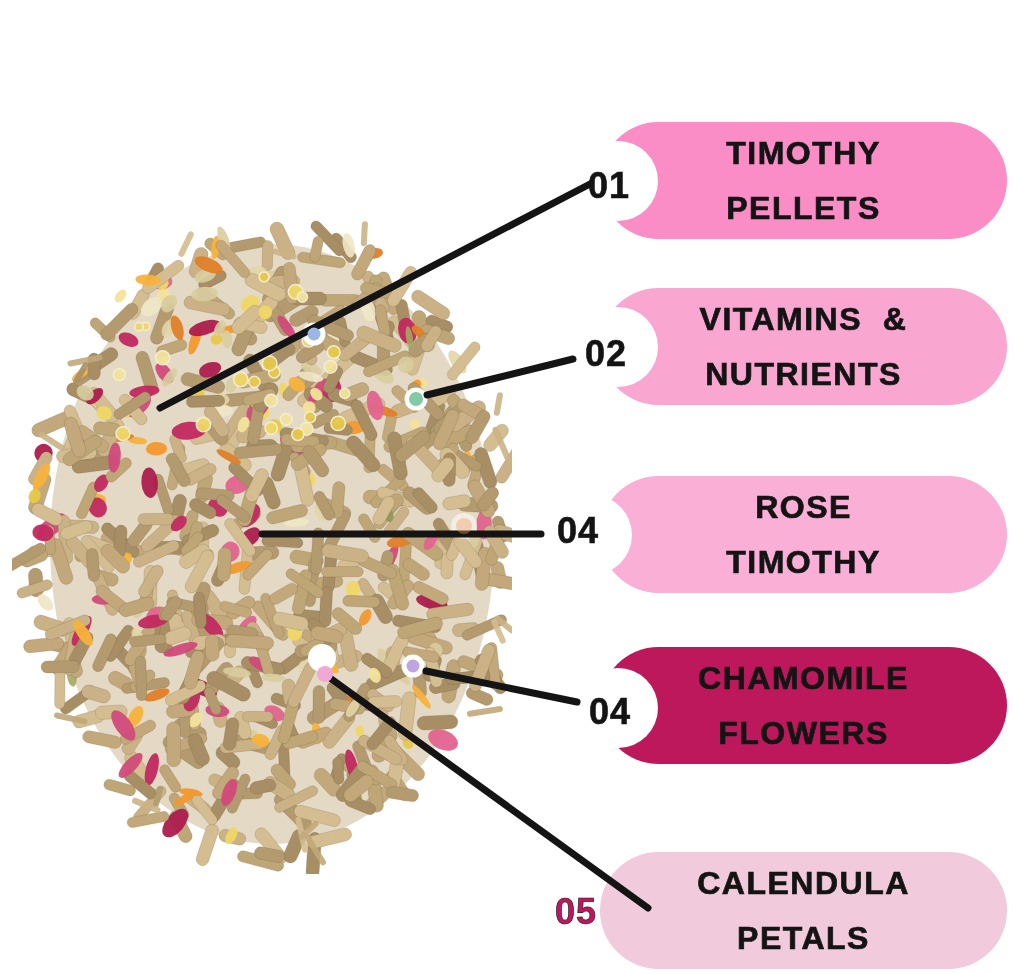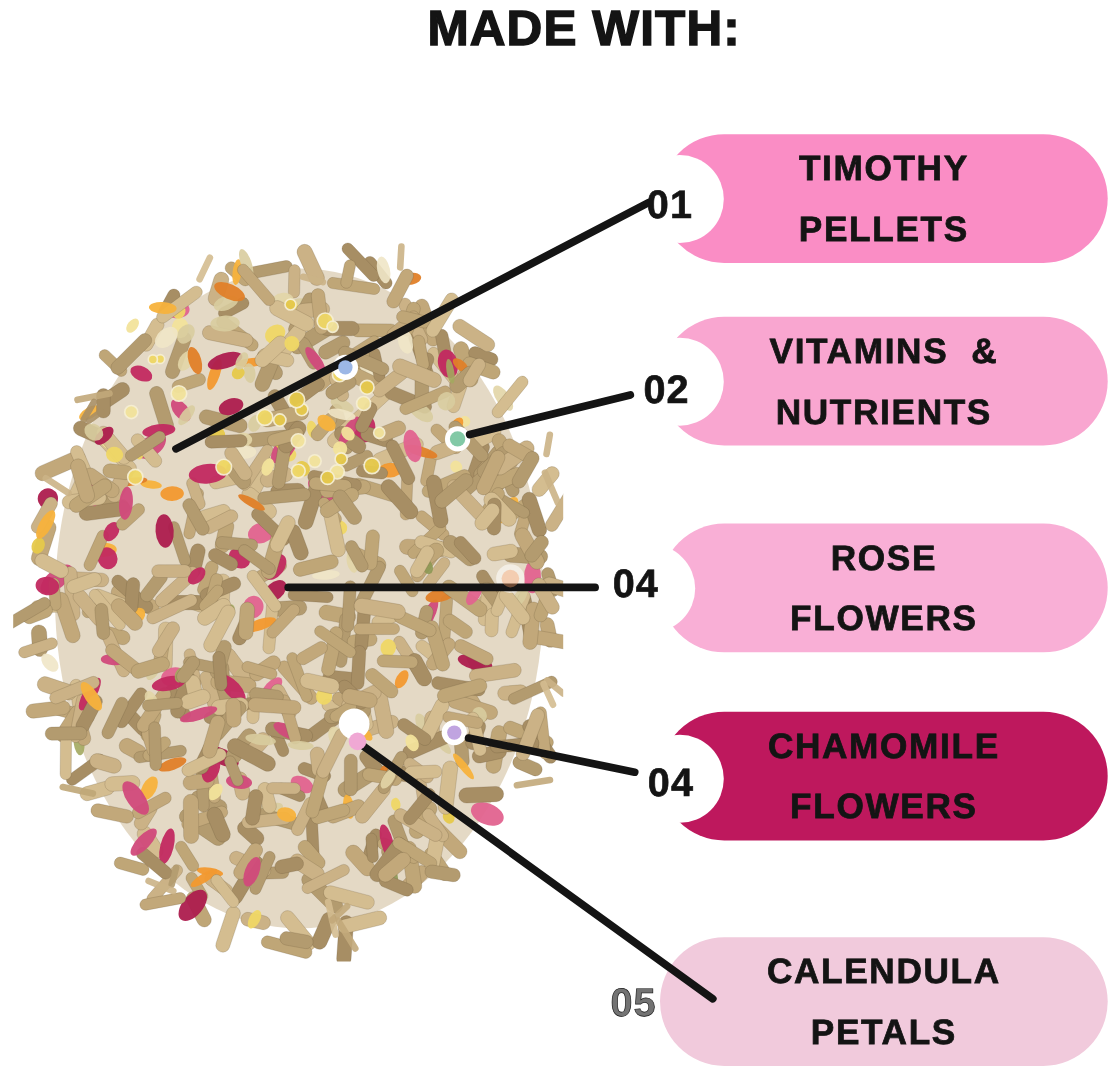--- a/index.html
+++ b/index.html
@@ -40,21 +40,20 @@
   .num2{left:606px;top:354px}
   .num3{left:578px;top:531px}
   .num4{left:610px;top:712px}
   .num5{left:576px;top:912px}
 </style>
 </head>
 <body>
 
 <div class="canvas">
 
-  <div class="title" style="color: rgb(20, 20, 20);">MADE WITH:</div>
 
   <svg id="pile" class="pile" width="500" height="660" viewBox="0 0 500 660">
       <ellipse cx="260" cy="330" rx="222" ry="300" fill="#C4AB7E" opacity="0.45"></ellipse>
       <g>
         <rect x="357.2176760506352" y="294.5539582396657" width="34.869286393746734" height="10.878308686427772" rx="5.439154343213886" fill="#C2A87A" stroke="rgba(96,78,50,0.25)" stroke-width="0.7" transform="rotate(126.79499190766364 374.65231924750856 299.9931125828796)"></rect>
         <rect x="202.80614565497294" y="422.88878225167576" width="30.935313196852803" height="11.152638002298772" rx="5.576319001149386" fill="#D4BD90" stroke="rgba(96,78,50,0.25)" stroke-width="0.7" transform="rotate(91.89959469716996 218.27380225339934 428.46510125282515)"></rect>
         <rect x="109.5786874140309" y="439.0739011516332" width="31.186252726241946" height="12.181287192739546" rx="6.090643596369773" fill="#BFA677" stroke="rgba(96,78,50,0.25)" stroke-width="0.7" transform="rotate(109.82109542470425 125.17181377715187 445.164544748003)"></rect>
         <ellipse cx="217.4051437099901" cy="115.35708808851925" rx="15.975939430296421" ry="3.9385746035259217" fill="#F2992F" opacity="0.95" transform="rotate(174.30871406570077 217.4051437099901 115.35708808851925)"></ellipse>
         <rect x="140.4029209802912" y="247.65886873915602" width="47.34050537273288" height="10.191866368055344" rx="5.095933184027672" fill="#C2A87A" stroke="rgba(96,78,50,0.25)" stroke-width="0.7" transform="rotate(102.15972382575274 164.07317366665765 252.7548019231837)"></rect>
         <rect x="444.5624382477382" y="341.08747958222995" width="46.11227556876838" height="12.725292854011059" rx="6.362646427005529" fill="#A78E64" stroke="rgba(96,78,50,0.25)" stroke-width="0.7" transform="rotate(79.28202252835035 467.6185760321224 347.4501260092355)"></rect>
@@ -741,41 +740,41 @@
     <div class="pill p1" style="background: rgb(250, 141, 197);">
       <div class="label" style="color: rgb(20, 20, 20);">TIMOTHY
 PELLETS</div>
     </div>
     <div class="pill p2" style="background: rgb(249, 166, 208);">
       <div class="label" style="color: rgb(20, 20, 20); text-align: center;">VITAMINS &nbsp;&amp;
 NUTRIENTS</div>
     </div>
     <div class="pill p3" style="background: rgb(249, 175, 214);">
       <div class="label" style="color: rgb(20, 20, 20);">ROSE
-FLOWERS</div>
+TIMOTHY</div>
     </div>
     <div class="pill p4" style="background: #be185d;">
       <div class="label" style="color: rgb(20, 20, 20);">CHAMOMILE
 FLOWERS</div>
     </div>
     <div class="pill p5" style="background: rgb(241, 202, 220);">
       <div class="label" style="color: rgb(20, 20, 20); text-align: center;">CALENDULA
 PETALS</div>
     </div>
 
     <div class="notch n1"></div>
     <div class="notch n2"></div>
     <div class="notch n3"></div>
     <div class="notch n4"></div>
 
     <div class="num num1" style="color: rgb(20, 20, 20);">01</div>
     <div class="num num2" style="color: rgb(20, 20, 20);">02</div>
     <div class="num num3" style="color: rgb(20, 20, 20);">04</div>
     <div class="num num4" style="color: rgb(20, 20, 20);">04</div>
-    <div class="num num5" style="color: #737373;">05</div>
+    <div class="num num5" style="color: #be185d;">05</div>
   </div>
 
   <svg id="overlay" class="overlay" width="1014" height="974" viewBox="0 0 1014 974">
       <g>
         <circle cx="314" cy="334" r="11.5" fill="#ffffff" opacity="1"></circle>
         <circle cx="416" cy="399" r="11.5" fill="#ffffff" opacity="1"></circle>
         <circle cx="464" cy="526" r="13" fill="#ffffff" opacity="0.55"></circle>
         <circle cx="413" cy="666" r="11.5" fill="#ffffff" opacity="1"></circle>
         <circle cx="322" cy="658" r="14" fill="#ffffff" opacity="1"></circle>
       </g>

